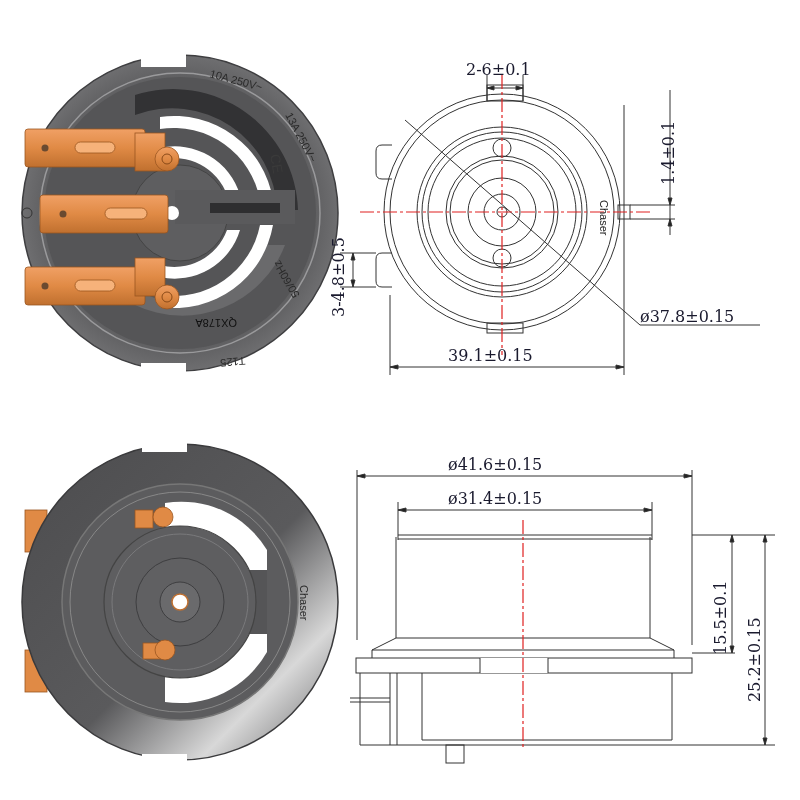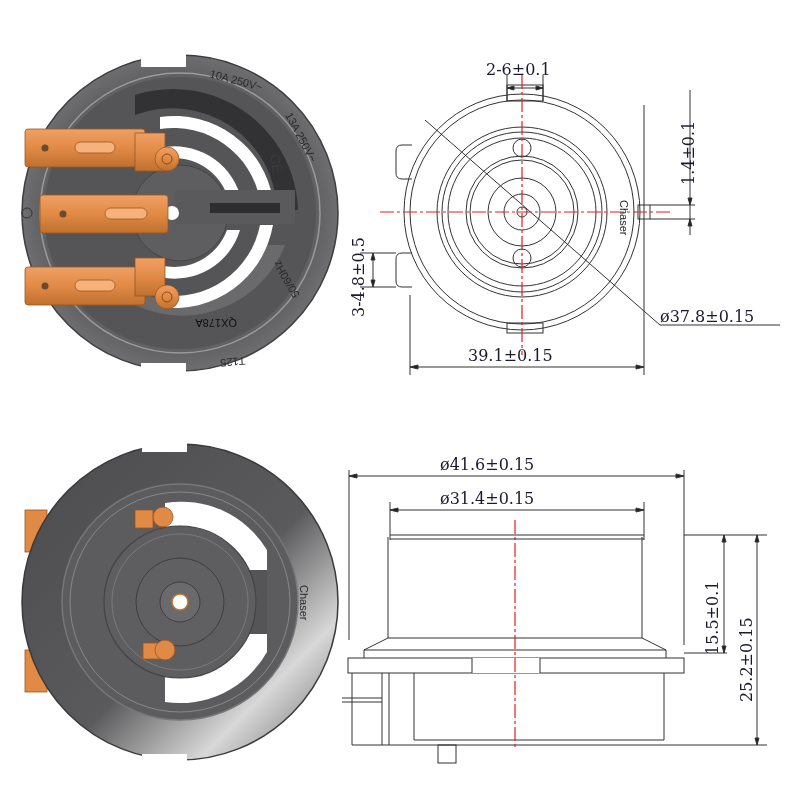--- a/index.html
+++ b/index.html
@@ -76,21 +76,21 @@
 
     <text class="mark" transform="translate(194,32) rotate(15)">10A 250V~</text>
     <text class="mark" transform="translate(270,70) rotate(62)">13A 250V~</text>
     <text class="mark" transform="translate(255,110) rotate(80)" style="fill:#3a3a3a;font-size:14px;">CE</text>
     <text class="mark" transform="translate(285,250) rotate(-120)">50/60Hz</text>
     <text class="mark" transform="translate(222,274) rotate(180)" style="fill:#111;">QX178A</text>
     <text class="mark" transform="translate(230,312) rotate(175)">T125</text>
   </svg>
 </div>
 
-<div class="panel" style="left:340px;top:45px;width:460px;height:340px;">
+<div class="panel" style="left:320px;top:45px;width:460px;height:340px;">
   <svg width="460" height="340" viewBox="0 0 460 340" fill="none" stroke="#333" stroke-width="1">
 
     <rect x="167" y="40" width="36" height="16" fill="#fff"></rect>
 
     <circle cx="182" cy="167" r="118"></circle>
     <circle cx="182" cy="167" r="112"></circle>
     <circle cx="182" cy="167" r="85"></circle>
     <circle cx="182" cy="167" r="80"></circle>
     <circle cx="182" cy="167" r="74"></circle>
     <circle cx="182" cy="167" r="56"></circle>
@@ -176,21 +176,21 @@
     <g fill="#e08a45" stroke="#9a5520" stroke-width="0.8">
       <rect x="120" y="70" width="18" height="18"></rect>
       <circle cx="148" cy="77" r="10"></circle>
       <rect x="128" y="203" width="18" height="16"></rect>
       <circle cx="150" cy="210" r="10"></circle>
     </g>
     <text class="brand" transform="translate(285,145) rotate(90)" style="fill:#2a2a2a;">Chaser</text>
   </svg>
 </div>
 
-<div class="panel" style="left:332px;top:440px;width:460px;height:340px;">
+<div class="panel" style="left:340px;top:440px;width:460px;height:340px;">
   <svg width="460" height="340" viewBox="0 0 460 340" fill="none" stroke="#333" stroke-width="1">
 
     <line x1="17" y1="30" x2="17" y2="200"></line>
     <line x1="352" y1="30" x2="352" y2="205"></line>
     <line x1="58" y1="62" x2="58" y2="100"></line>
     <line x1="312" y1="62" x2="312" y2="100"></line>
 
     <line x1="17" y1="36" x2="352" y2="36"></line>
     <line x1="58" y1="70" x2="312" y2="70"></line>
     <path d="M17 36 l8 -2 l0 4 z M352 36 l-8 -2 l0 4 z" fill="#222"></path>

